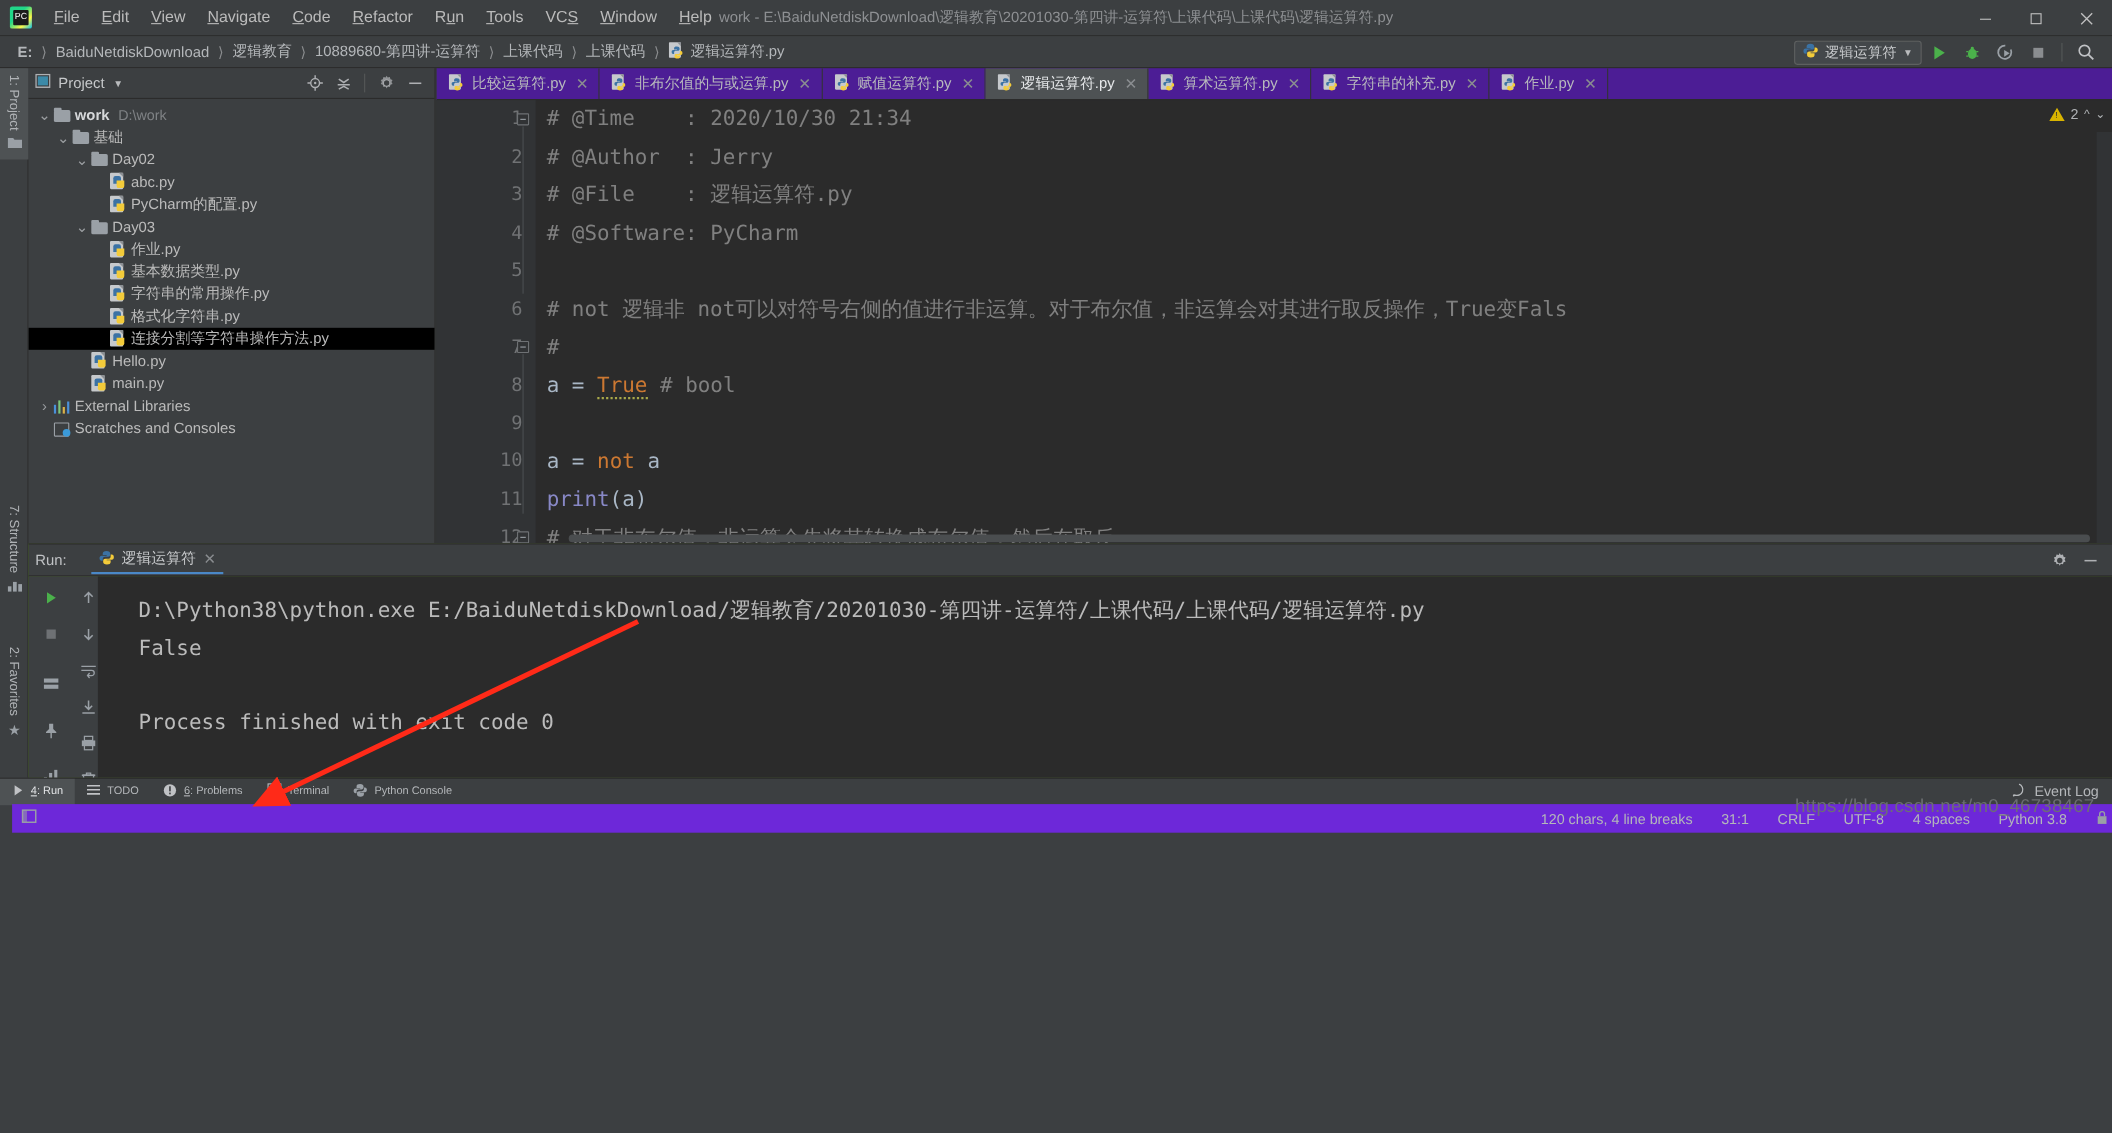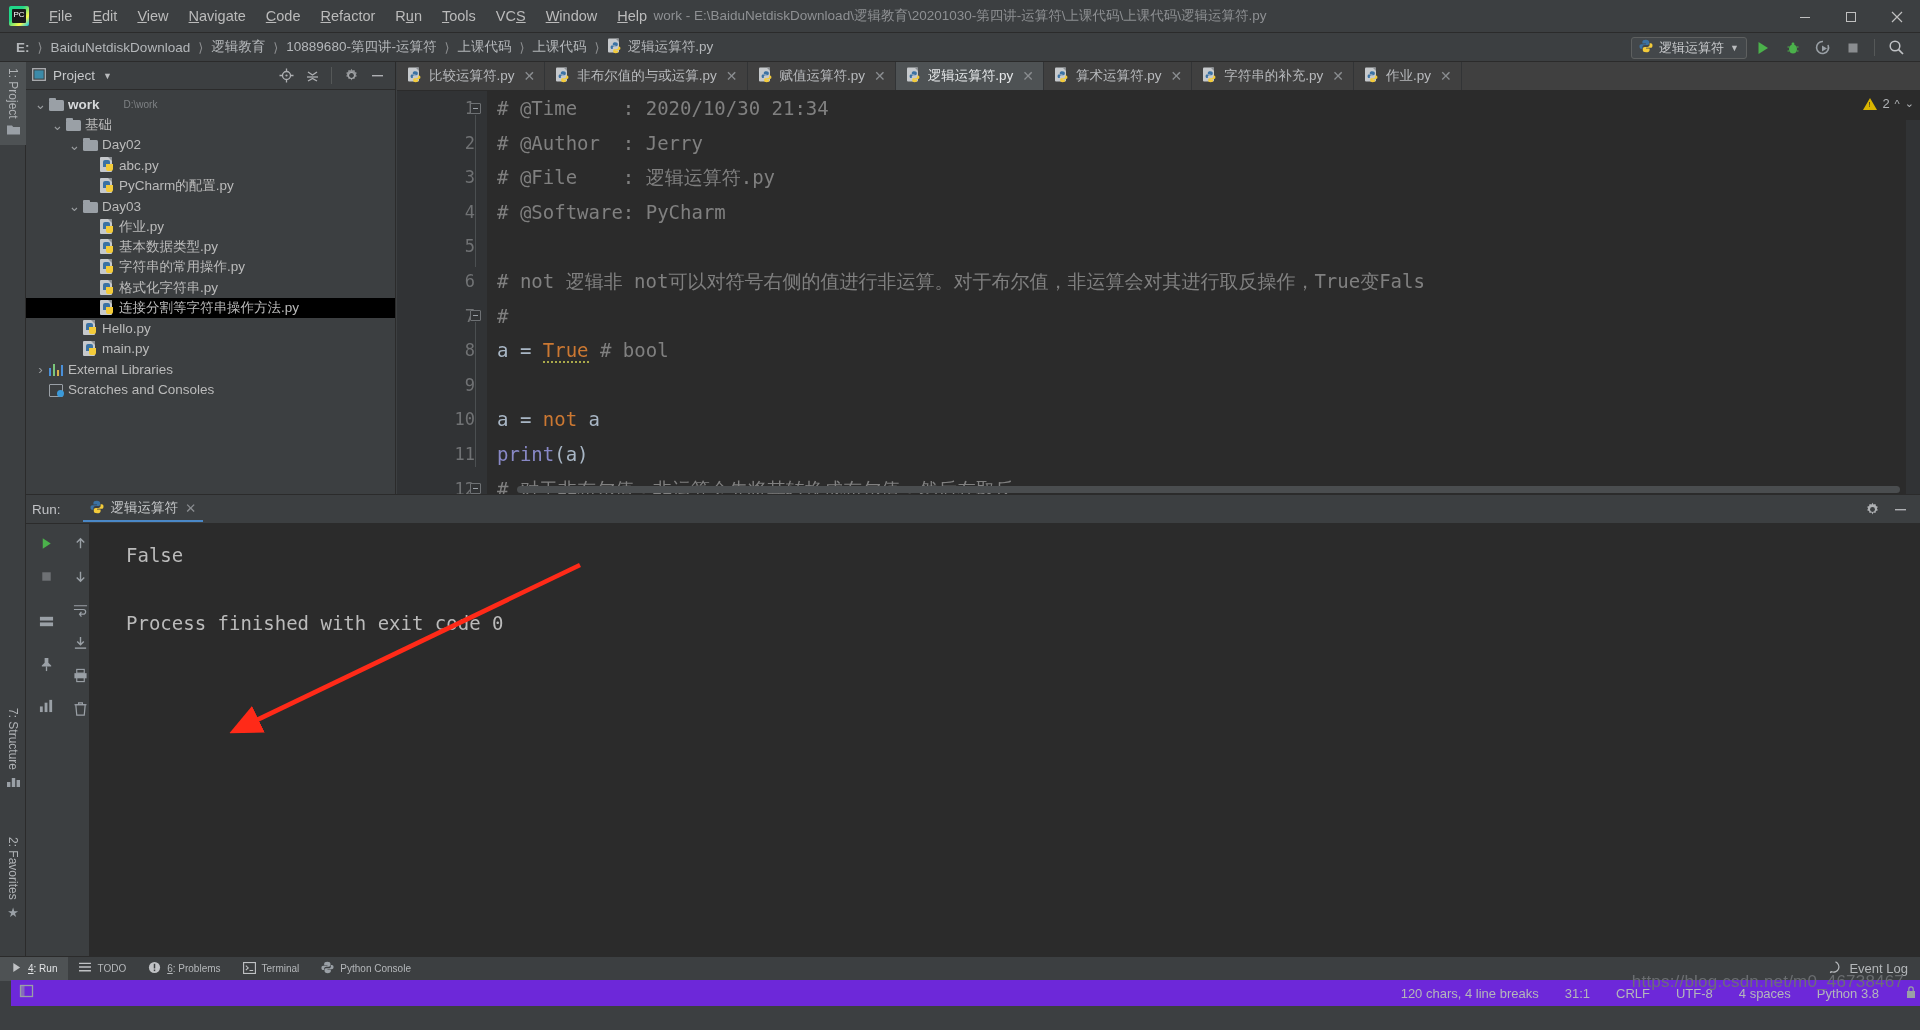--- a/index.html
+++ b/index.html
@@ -3,21 +3,21 @@
 <meta charset="utf-8">
 <style>
   * { box-sizing: border-box; margin: 0; padding: 0; }
   html, body {
     width: 1920px; height: 1030px;
     background: #3c3f41;
     font-family: "Liberation Sans", sans-serif;
     overflow: hidden;
     -webkit-font-smoothing: antialiased;
   }
-  .app { position: relative; width: 1920px; height: 1006px; }
+  .app { position: relative; width: 1920px; height: 757px; }
 
   
   .titlebar {
     position: absolute; left: 0; top: 0; width: 1920px; height: 33px;
     background: #3c3f41; display: flex; align-items: center;
     border-bottom: 1px solid #2b2b2b;
   }
   .pc-logo {
     width: 20px; height: 20px; margin-left: 9px; margin-right: 10px;
     border-radius: 2px; position: relative; flex: none;
@@ -95,21 +95,21 @@
   }
   .proj-title { font-size:13.5px; color:#c6c8ca; margin-left:7px; }
   .proj-head-icons { margin-left:auto; display:flex; align-items:center; gap:2px; }
   .ph-btn { width:24px; height:24px; display:flex; align-items:center; justify-content:center; color:#aeb0b3; }
 
   .tree { padding-top: 4px; font-size: 13.5px; color:#bbbbbb; user-select:none; }
   .trow { height: 20.4px; display:flex; align-items:center; white-space:nowrap; padding-right:4px; }
   .trow.sel { background:#000000; }
   .chev { width:13px; height:13px; flex:none; color:#9a9da0; display:flex; align-items:center; justify-content:center; margin-right:2px; }
   .tlabel { margin-left:4px; }
-  .tsub { color:#7f8285; margin-left:24px; font-size:10px; }
+  .tsub { color:#7f8285; margin-left:8px; font-size:13px; }
   .bold { font-weight:bold; color:#d6d8da; }
 
   .folder-ico { width:15px; height:13px; flex:none; position:relative; }
   .folder-ico::before{
     content:""; position:absolute; left:0; top:2px; width:15px; height:11px;
     background:#9aa0a6; border-radius:1.5px;
   }
   .folder-ico::after{
     content:""; position:absolute; left:0; top:0px; width:7px; height:3px;
     background:#9aa0a6; border-radius:1px 1px 0 0;
@@ -121,21 +121,21 @@
   .py-ico .py{ position:absolute; left:6px; top:7px; width:7px; height:7px; background:#f3cb3a; border-radius:0 0 2px 2px;}
   .lib-ico { width:15px; height:14px; flex:none; display:flex; align-items:flex-end; gap:1.5px; }
   .lib-ico i { width:2.4px; display:block; }
   .scr-ico { width:15px; height:14px; flex:none; position:relative; }
   .scr-ico::before{ content:""; position:absolute; left:0; top:1px; width:12px; height:11px; border:1.5px solid #9aa0a6; border-radius:1px; }
   .scr-ico::after{ content:""; position:absolute; right:0; bottom:0; width:7px; height:7px; border-radius:50%; background:#3b9ad9; }
 
   
   .editor { position:absolute; left:397px; top:62px; right:0; height:432px; background:#2b2b2b; }
   .tabs {
-    height:29px; background:#404040; display:flex; align-items:stretch;
+    height:29px; background:#4c1d95; display:flex; align-items:stretch;
     border-bottom:1px solid #2b2b2b; overflow:hidden;
   }
   .tab {
     display:flex; align-items:center; gap:6px; padding: 0 9px 0 11px;
     font-size:13.5px; color:#b8babd; white-space:nowrap; position:relative;
     border-right:1px solid #323436;
   }
   .tab.active { background:#4e5254; color:#e6e8ea; }
   .tab .x { color:#8a8d90; font-size:14px; margin-left:3px; }
 
@@ -719,21 +719,21 @@
         </div>
         <div class="rs-btn">
           <svg width="15" height="15" viewBox="0 0 16 16">
               <path d="M3 4 h10 l-1 11 h-8 Z" fill="none" stroke="#9aa0a6" stroke-width="1.3"></path>
               <path d="M1.5 4 h13 M6 2 h4 v2 h-4 Z" stroke="#9aa0a6" stroke-width="1.3" fill="none"></path>
             </svg>
         </div>
       </div>
     </div>
 
-    <div class="console" id="console-root"><div>False</div><div>&nbsp;</div><div>Process finished with exit code 0</div></div>
+    <div class="console" id="console-root"><div>D:\Python38\python.exe E:/BaiduNetdiskDownload/逻辑教育/20201030-第四讲-运算符/上课代码/上课代码/逻辑运算符.py</div><div>False</div><div>&nbsp;</div><div>Process finished with exit code 0</div></div>
   </div>
 
   <div class="botbar" id="botbar-root">
       <div class="bb-item active">
         <span><svg width="11" height="11" viewBox="0 0 12 12">
             <path d="M2.5 1 L10 6 L2.5 11 Z" fill="#c0c2c5"></path>
           </svg></span>
         <span><u>4</u>: Run</span>
       </div>
       <div class="bb-item">

